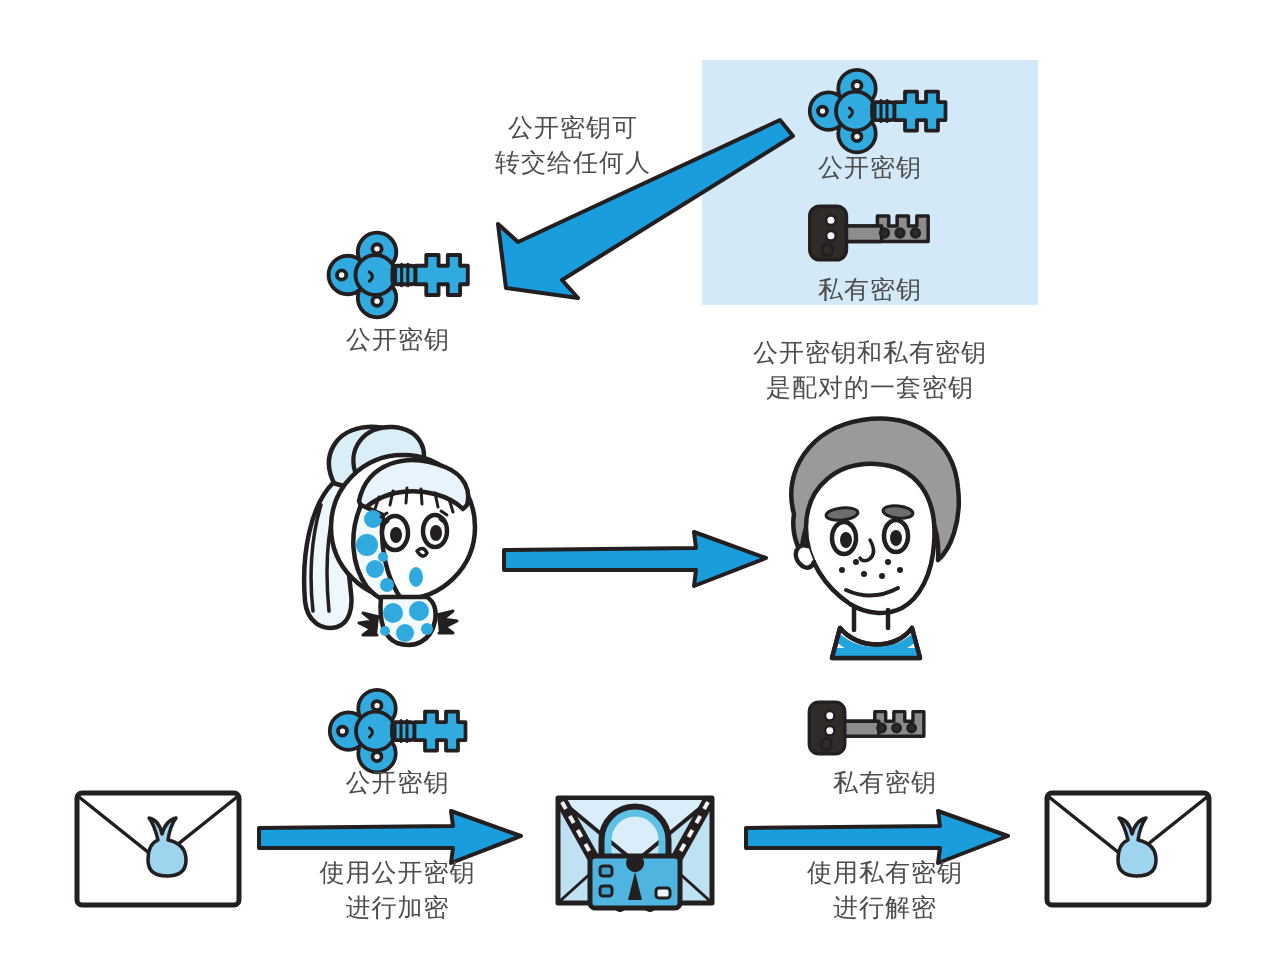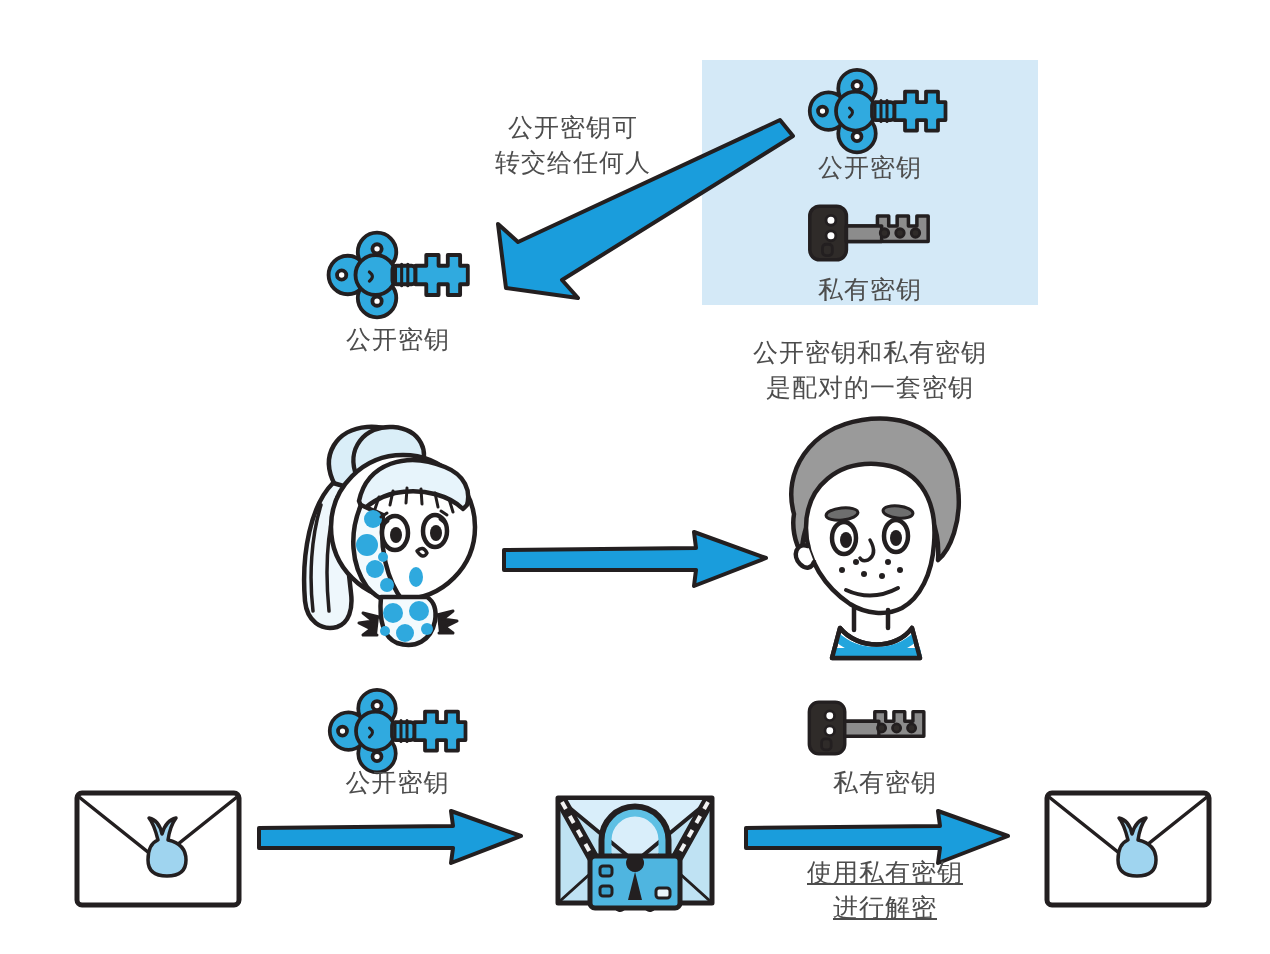--- a/index.html
+++ b/index.html
@@ -45,21 +45,21 @@
 
   
   .cap-transfer  { left: 438px; top: 110px; width: 270px; }
   .cap-leftkey   { left: 268px; top: 322px; width: 260px; }
   .cap-pubkey-box{ left: 760px; top: 150px; width: 220px; }
   .cap-prikey-box{ left: 760px; top: 272px; width: 220px; }
   .cap-pairnote  { left: 700px; top: 335px; width: 340px; }
   .cap-pub-bottom{ left: 270px; top: 765px; width: 255px; }
   .cap-encrypt   { left: 265px; top: 855px; width: 265px; }
   .cap-pri-bottom{ left: 760px; top: 765px; width: 250px; }
-  .cap-decrypt   { left: 755px; top: 855px; width: 260px; text-decoration: underline; }
+  .cap-decrypt   { left: 755px; top: 855px; width: 260px; }
 
   svg { display: block; overflow: visible; }
 </style>
 </head>
 <body>
 
 <div class="stage">
 
   <div class="abs keypair-panel"></div>
 
@@ -305,20 +305,22 @@
   <svg class="abs" style="left:72px; top:788px;" width="172" height="122" viewBox="0 0 172 122">
     <rect x="5" y="5" width="162" height="112" rx="5" fill="#ffffff" stroke="#231f20" stroke-width="5"></rect>
     <path d="M7 9 L86 72 L165 9" fill="none" stroke="#231f20" stroke-width="3.5"></path>
     <path d="M86 52 q-4 -16 -9 -22 q10 2 13 16 q4 -14 14 -16 q-6 8 -8 22 q18 4 18 20 q0 16 -19 16 q-19 0 -19 -16 q0 -16 10 -20 Z" fill="#9fd4ef" stroke="#231f20" stroke-width="3.5" stroke-linejoin="round"></path>
   </svg>
 
   <svg class="abs" style="left:255px; top:808px;" width="272" height="58" viewBox="0 0 272 58">
     <path d="M4 20 L198 18 L196 3 L266 28 L196 55 L198 40 L4 40 Z" fill="#1a9ddc" stroke="#231f20" stroke-width="4" stroke-linejoin="round"></path>
   </svg>
 
+  <div class="abs caption cap-encrypt">使用公开密钥
+进行加密</div>
 
   <svg class="abs" style="left:550px; top:788px;" width="170" height="125" viewBox="0 0 170 125">
 
     <path d="M8 10 L162 10 L162 115 L8 115 Z" fill="#bfe2f3" stroke="#231f20" stroke-width="5" stroke-linejoin="round"></path>
 
     <path d="M10 12 L85 74 L160 12" fill="#d9eefa" stroke="#231f20" stroke-width="4"></path>
     <path d="M10 113 L62 66 M160 113 L108 66" fill="none" stroke="#231f20" stroke-width="3"></path>
 
     <g stroke="#231f20" stroke-width="4" fill="#b0b0b0">
       <path d="M12 14 L70 118" stroke-width="12" stroke-linecap="round"></path>

